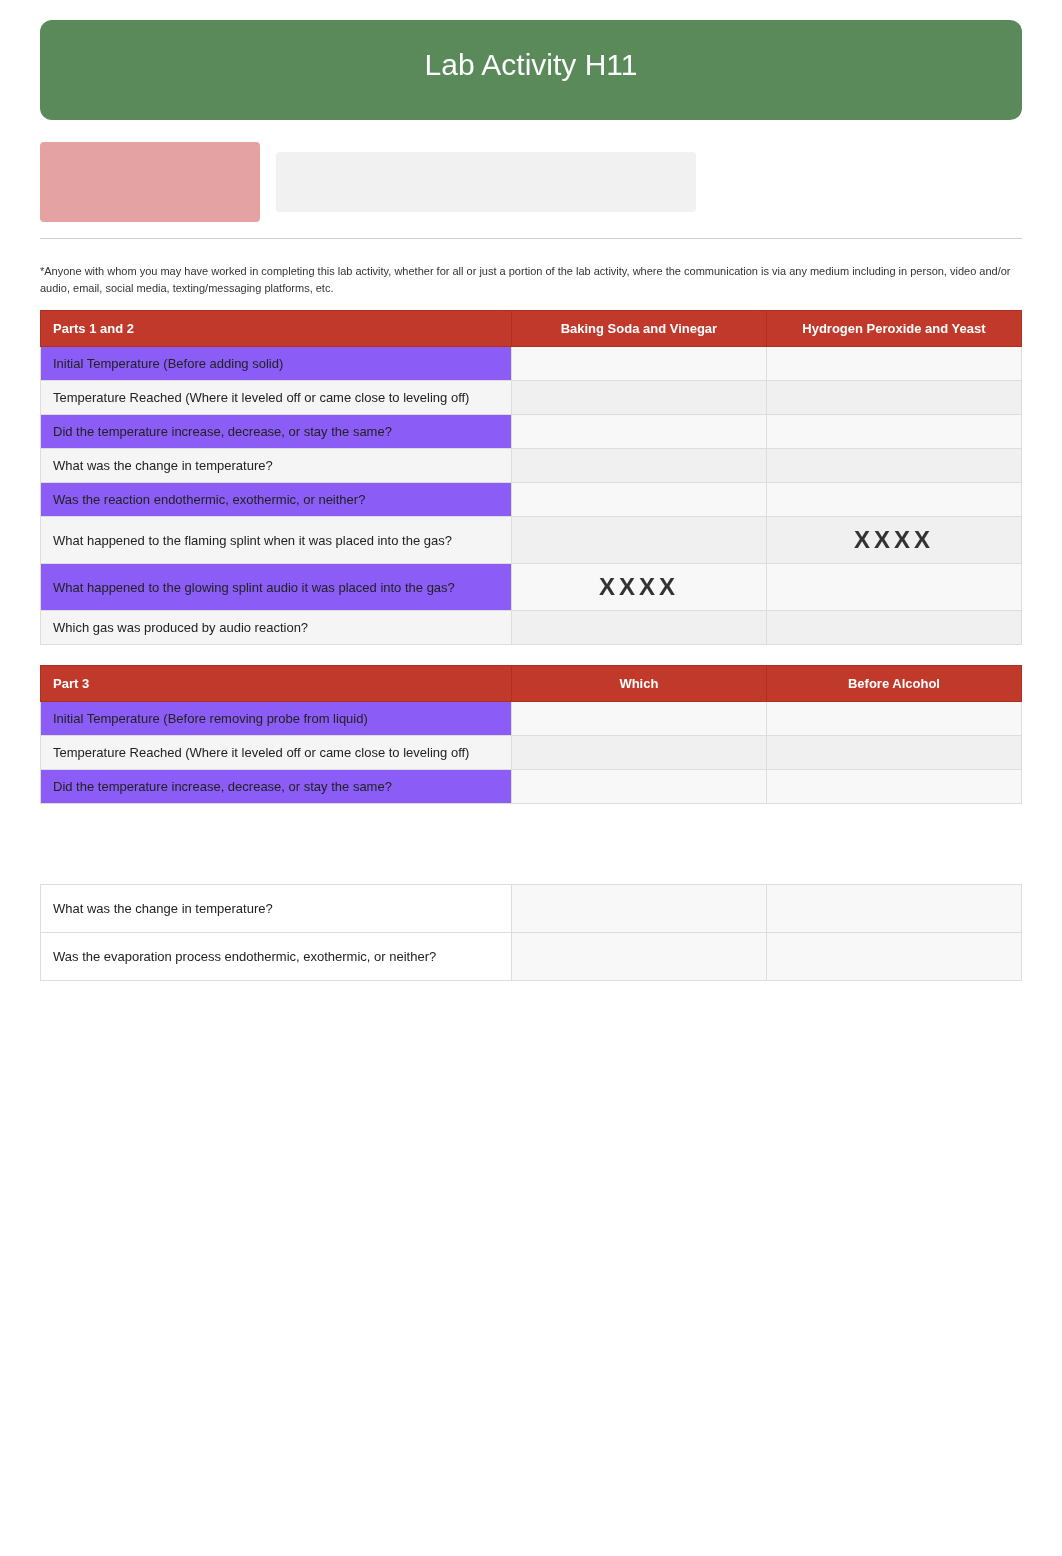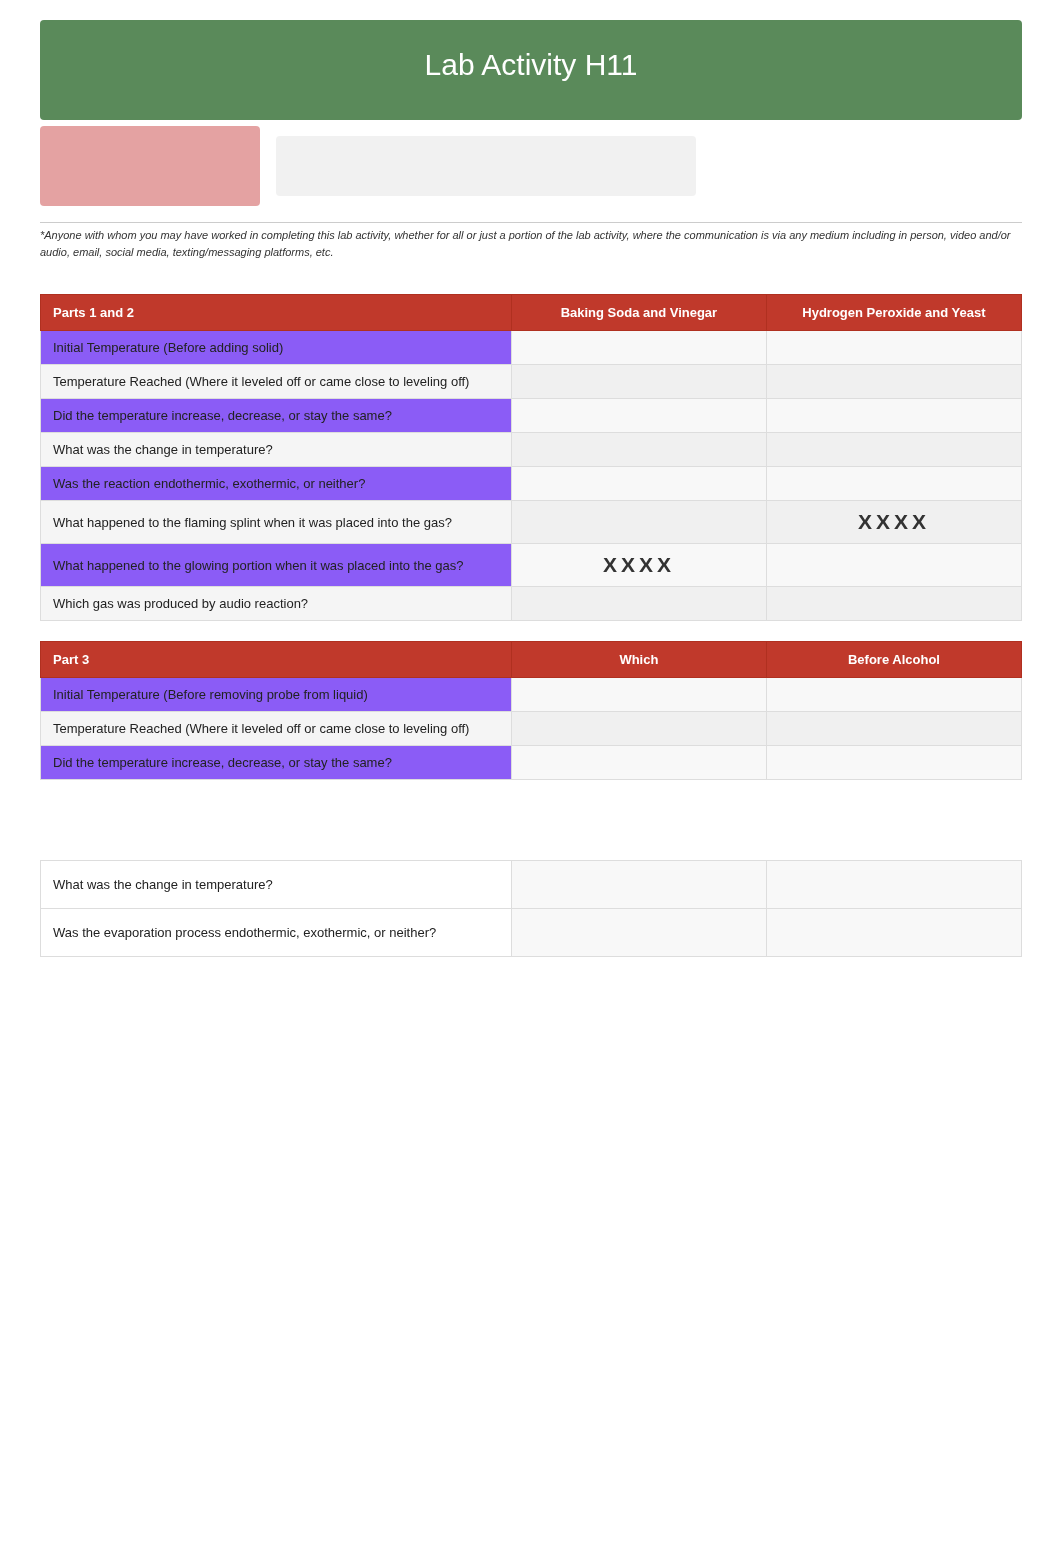--- a/index.html
+++ b/index.html
@@ -12,24 +12,24 @@
     }
 
     .page {
       width: 1062px;
       padding: 20px 40px 40px 40px;
     }
 
     
     .header {
       background-color: #5a8a5a;
-      border-radius: 4px;
+      border-radius: 12px;
       text-align: center;
       padding: 28px 20px 32px 20px;
-      margin-bottom: 6px;
+      margin-bottom: 22px;
     }
     .header-title1 {
       color: #fff;
       font-size: 30px;
       font-weight: normal;
       margin-bottom: 6px;
     }
     .header-title2 {
       color: #fff;
       font-size: 36px;
@@ -56,25 +56,24 @@
       width: 420px;
       height: 60px;
       border-radius: 4px;
       margin-top: 10px;
     }
 
     
     .disclaimer {
       font-size: 11px;
       color: #333;
-      margin-bottom: 34px;
+      margin-bottom: 14px;
       line-height: 1.5;
       border-top: 1px solid #ccc;
-      padding-top: 4px;
-      font-style: italic;
+      padding-top: 24px;
     }
 
     
     .data-table {
       width: 100%;
       border-collapse: collapse;
       margin-bottom: 20px;
     }
     .data-table th {
       background-color: #c0392b;
@@ -108,21 +107,21 @@
     }
     .data-table tr:nth-child(even) td.label-cell {
       background: #f5f5f5;
     }
     .data-table tr:nth-child(even) td.data-cell {
       background: #f0f0f0;
     }
 
     
     .xxxx-marker {
-      font-size: 21px;
+      font-size: 24px;
       font-weight: bold;
       letter-spacing: 4px;
       color: #333;
       margin-top: 12px;
     }
 
     
     .section-spacer {
       height: 60px;
     }
@@ -200,21 +199,21 @@
           <td class="label-cell">Was the reaction endothermic, exothermic, or neither?</td>
           <td class="data-cell"></td>
           <td class="data-cell"></td>
         </tr>
         <tr>
           <td class="label-cell">What happened to the flaming splint when it was placed into the gas?</td>
           <td class="data-cell"></td>
           <td class="data-cell"><span class="xxxx-marker">XXXX</span></td>
         </tr>
         <tr>
-          <td class="label-cell">What happened to the glowing portion when it was placed into the gas?</td>
+          <td class="label-cell">What happened to the glowing splint audio it was placed into the gas?</td>
           <td class="data-cell"><span class="xxxx-marker">XXXX</span></td>
           <td class="data-cell"></td>
         </tr>
         <tr>
           <td class="label-cell">Which gas was produced by audio reaction?</td>
           <td class="data-cell"></td>
           <td class="data-cell"></td>
         </tr>
       </tbody>
   </table>

